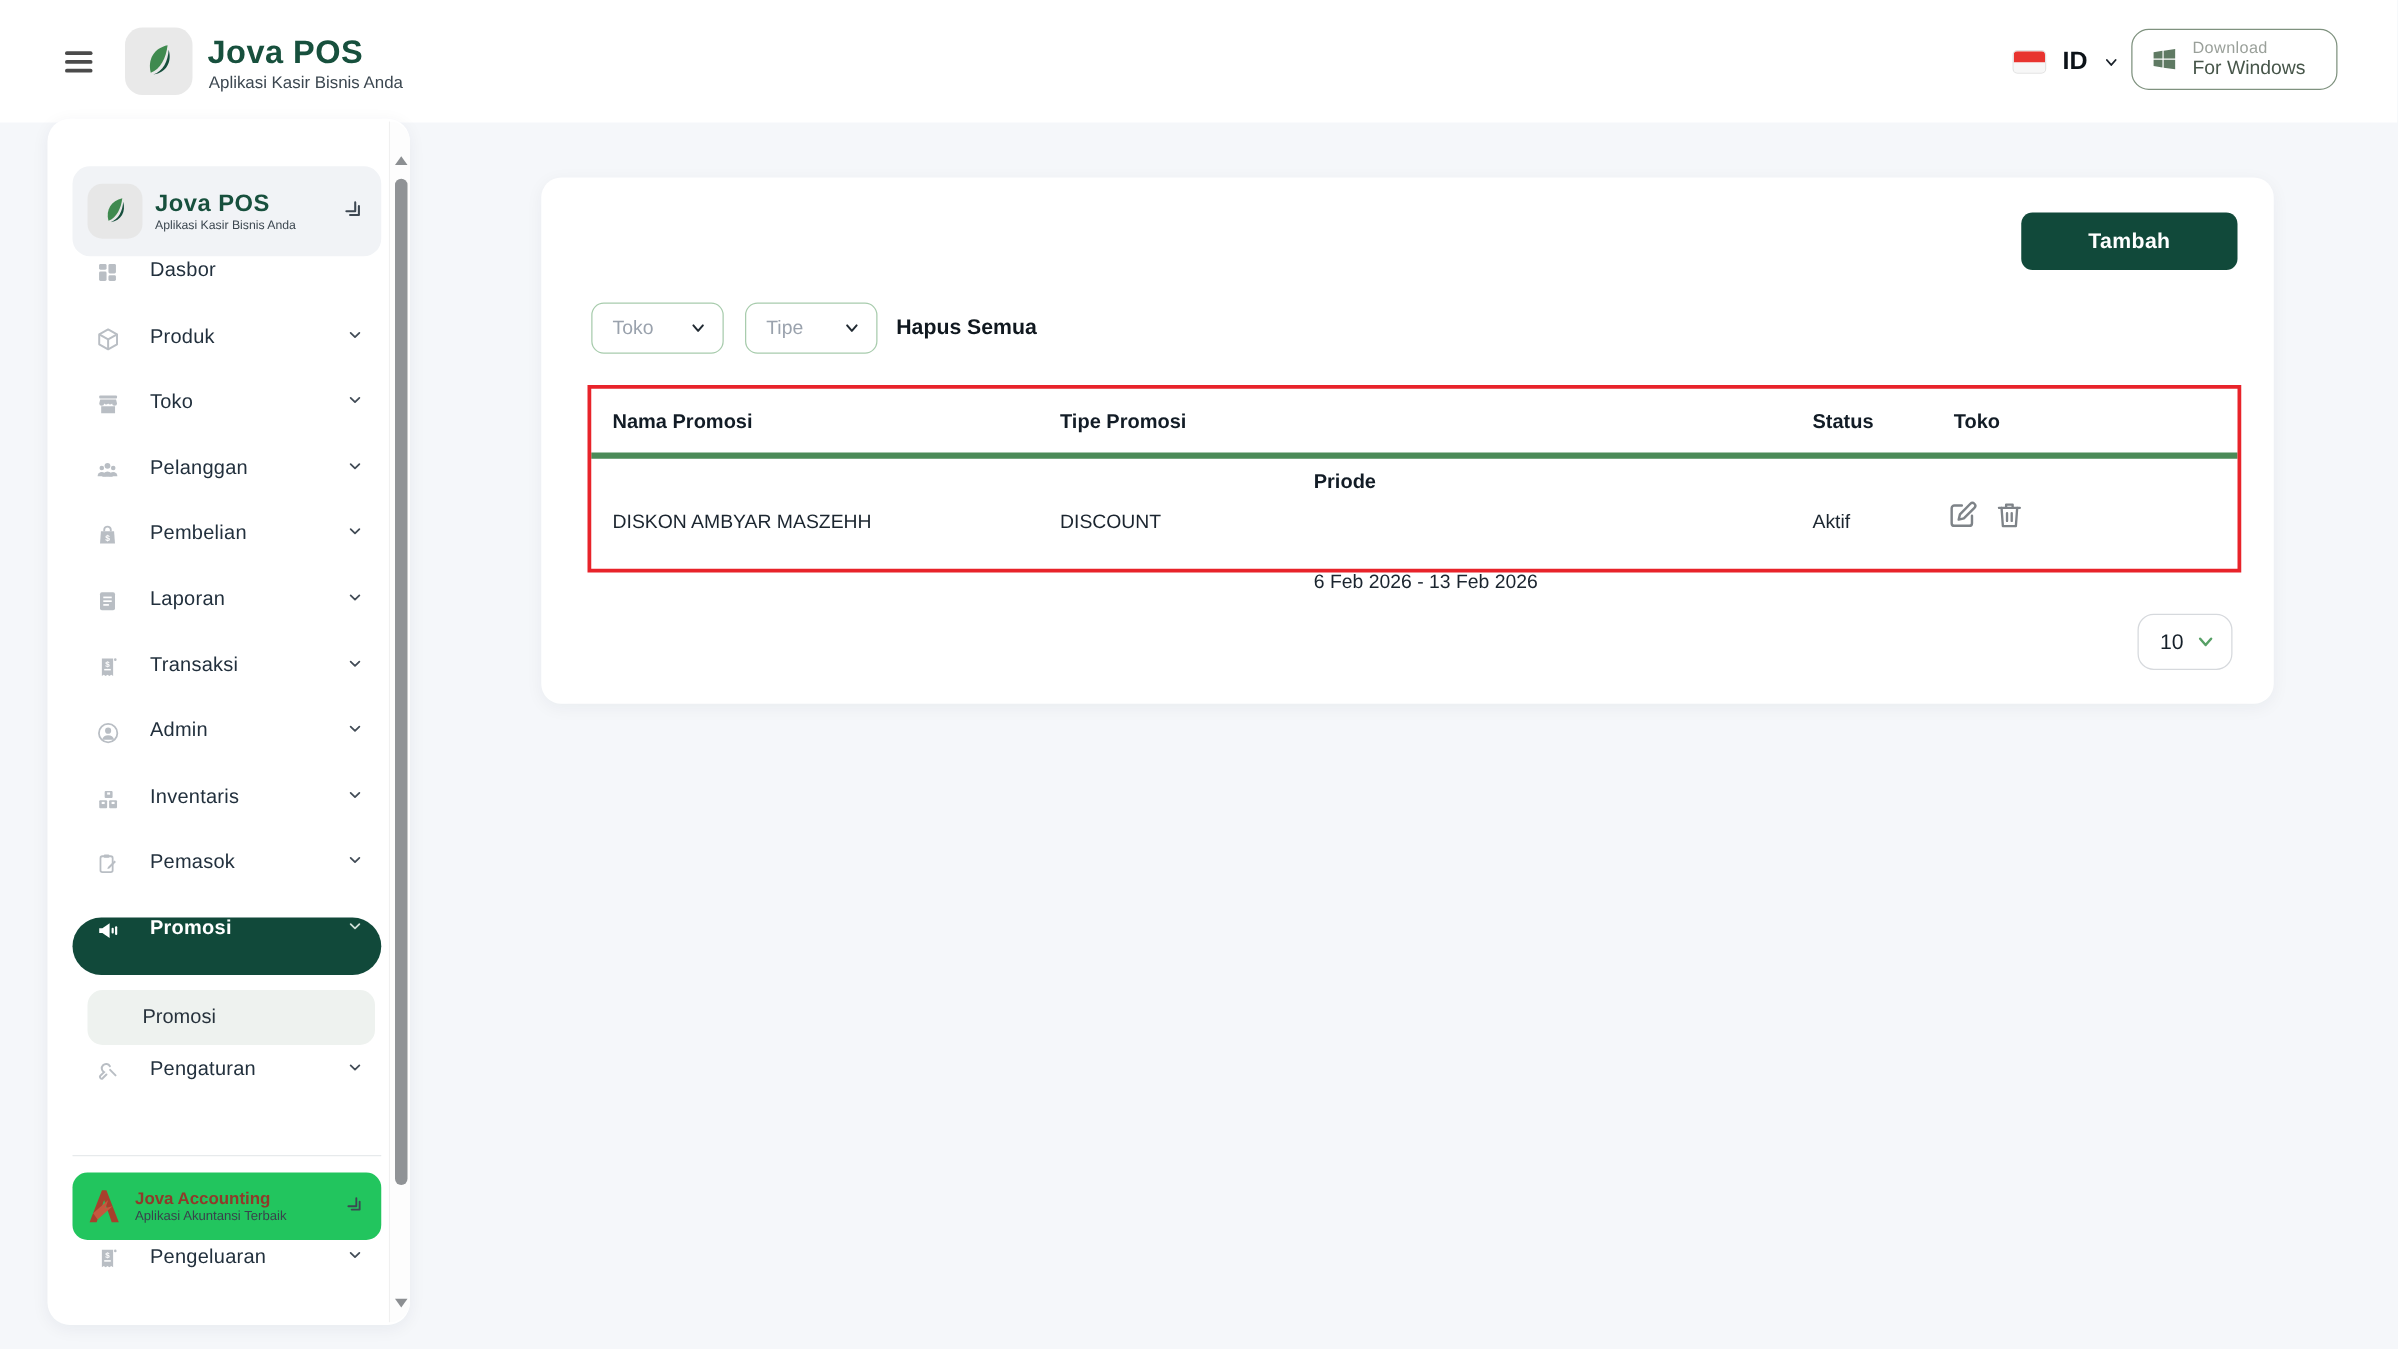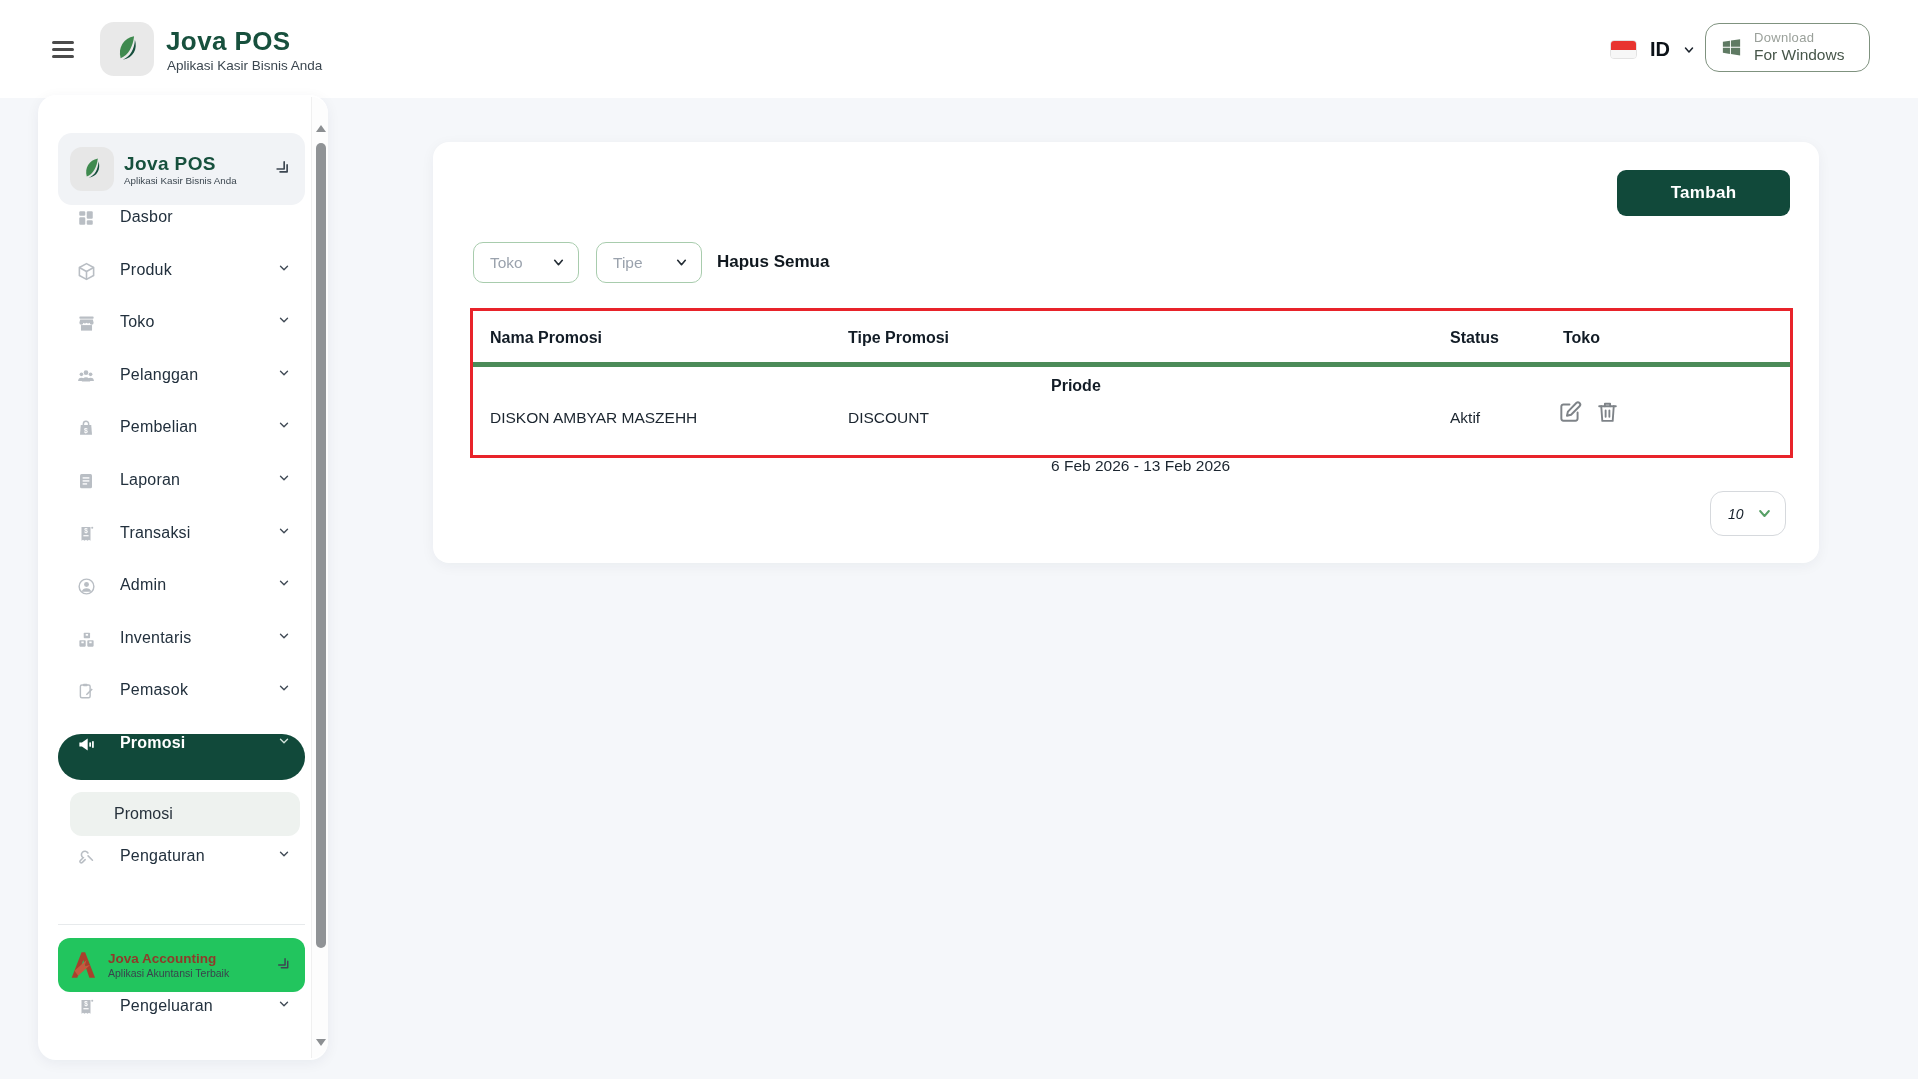--- a/index.html
+++ b/index.html
@@ -70,21 +70,21 @@
   #annotation-box { left:470px; top:308px; width:1323px; height:150px; border:3px solid #e8232a; pointer-events:none; }
   .th { top:329px; font-size:16px; font-weight:bold; color:#121c26; }
   .td { top:409px; font-size:15.5px; color:#1b252f; }
   .c-name { left:490px; } .c-type { left:848px; } .c-period { left:1051px;margin-top:48px; } .c-status { left:1450px; } .c-action { left:1563px; }
   #green-rule { left:473px; top:362px; width:1317px; height:4.5px; background:#4b8b58; }
   .row-icon { top:399px; width:26px; height:26px; cursor:pointer; }
   #edit-icon { left:1557px; }
   #trash-icon { left:1595px; }
 
   #page-size { left:1710px; top:491px; width:76px; height:45px; border:1.6px solid #d6d9dd; border-radius:13px; background:#fff; display:flex; align-items:center; padding:0 12px 0 17px; cursor:pointer; }
-  #page-size .ps-val { font-size:14px; color:#16202a;font-style:italic; }
+  #page-size .ps-val { font-size:17px; color:#16202a; }
   #page-size .ps-chev { margin-left:auto; }
 
   svg { display:block; }
 </style>
 </head>
 <body>
 
 <div class="abs" id="topbar">
   <div class="abs" id="hamburger">
     <span></span>

